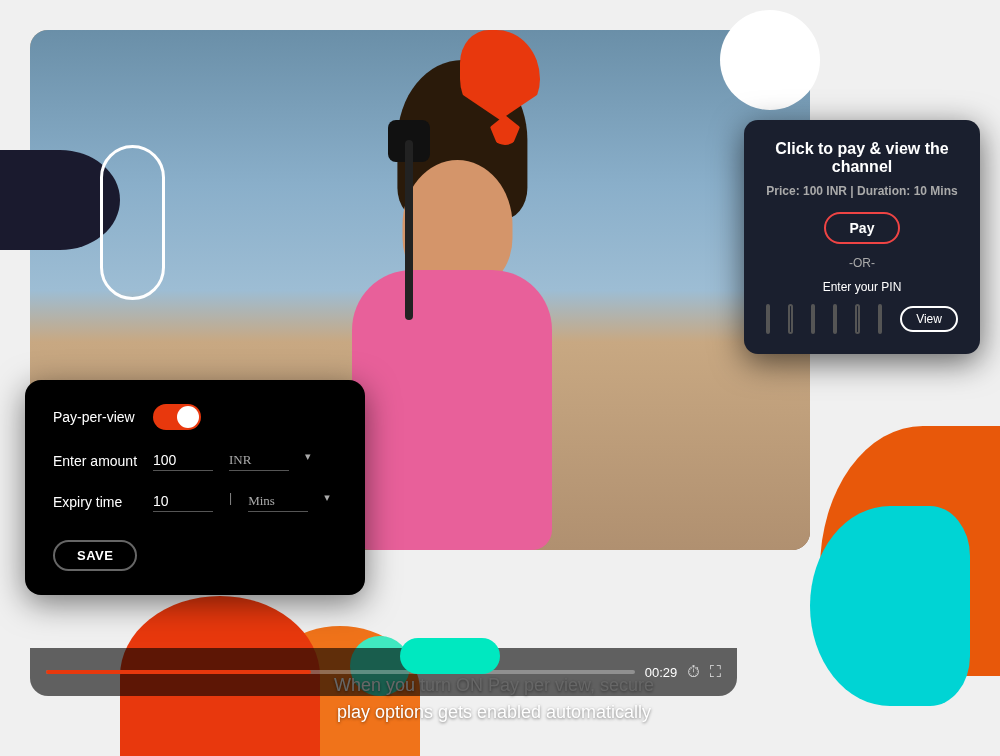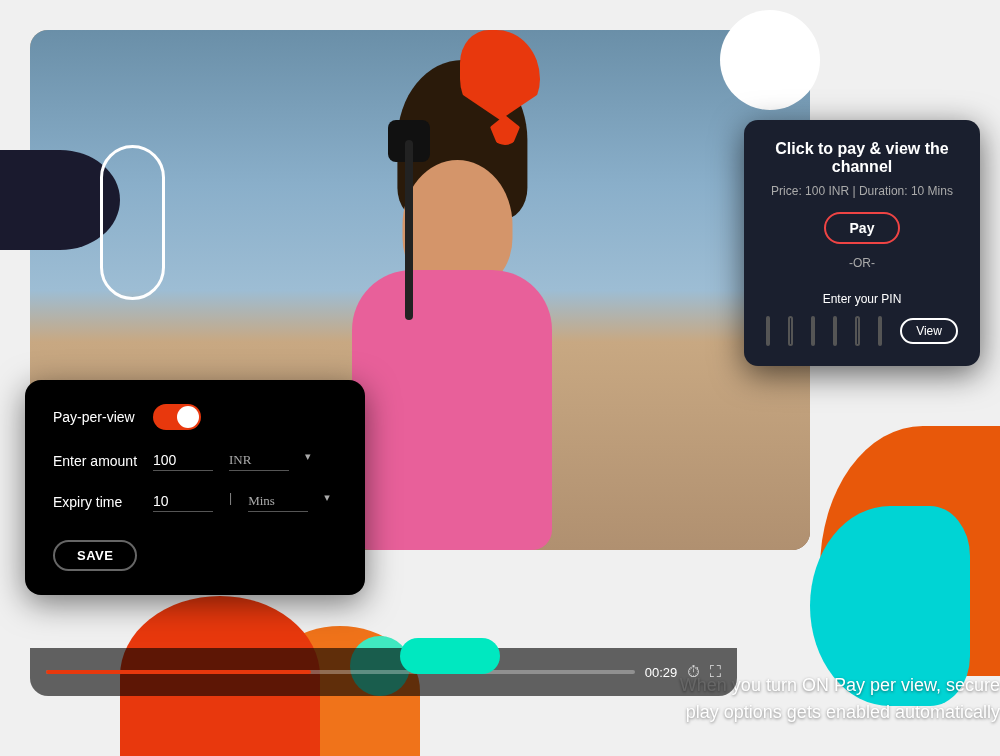--- a/index.html
+++ b/index.html
@@ -337,40 +337,41 @@
       font-weight: 700;
       text-align: center;
       margin-bottom: 8px;
     }
 
     .ppv-subtitle {
       color: #aaa;
       font-size: 12px;
       text-align: center;
       margin-bottom: 14px;
+      font-weight: bold;
     }
 
     .ppv-pay-btn {
       display: block;
       margin: 0 auto 12px;
       background: transparent;
       border: 2px solid #ef4444;
       color: #fff;
       border-radius: 20px;
       padding: 6px 24px;
       font-size: 14px;
       font-weight: 600;
       cursor: pointer;
     }
 
     .ppv-or {
       color: #aaa;
       font-size: 12px;
       text-align: center;
-      margin-bottom: 22px;
+      margin-bottom: 10px;
     }
 
     .ppv-pin-label {
       color: #fff;
       font-size: 12px;
       text-align: center;
       margin-bottom: 10px;
     }
 
     .ppv-pin-row {
@@ -395,22 +396,22 @@
       border-radius: 16px;
       padding: 4px 14px;
       font-size: 12px;
       cursor: pointer;
     }
 
     
     .bottom-text {
       position: absolute;
       bottom: 30px;
-      left: 0; right: 0;
-      text-align: right;
+      left: 0; right: 12px;
+      text-align: center;
       z-index: 15;
       margin-top: 35px;
     }
 
     .bottom-text p {
       color: #fff;
       font-size: 18px;
       font-weight: 500;
       line-height: 1.5;
       text-shadow: 0 1px 3px rgba(0,0,0,0.5);

